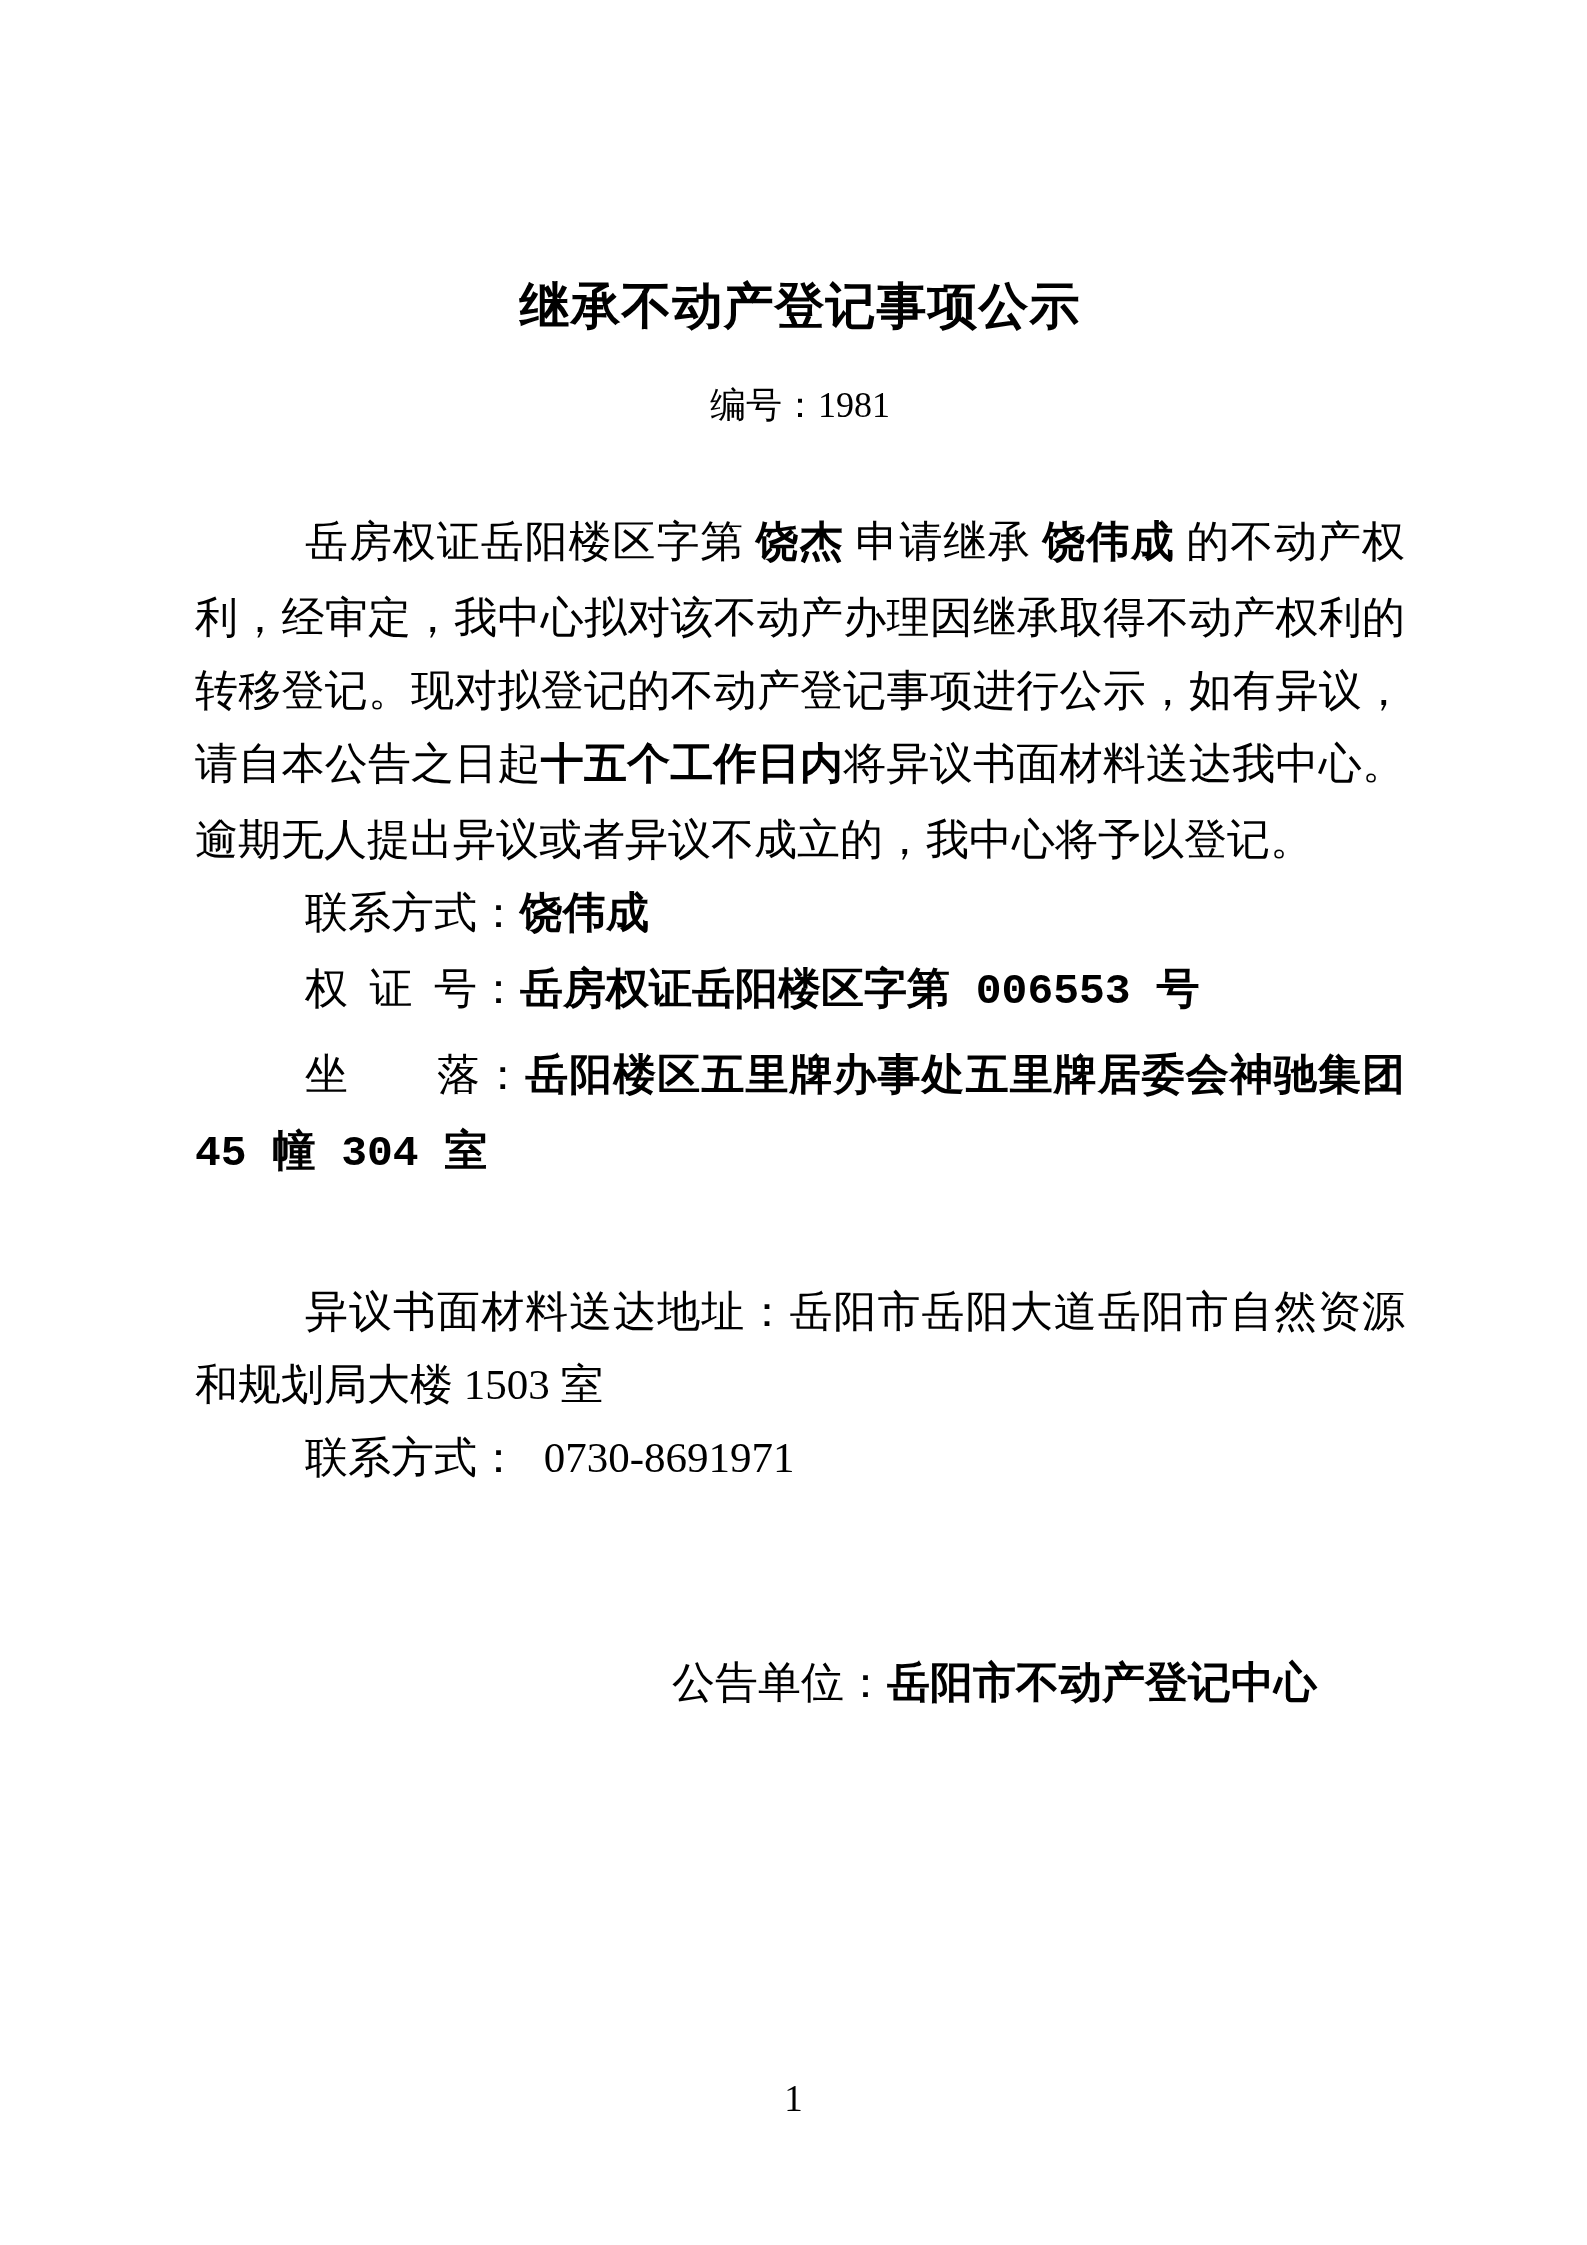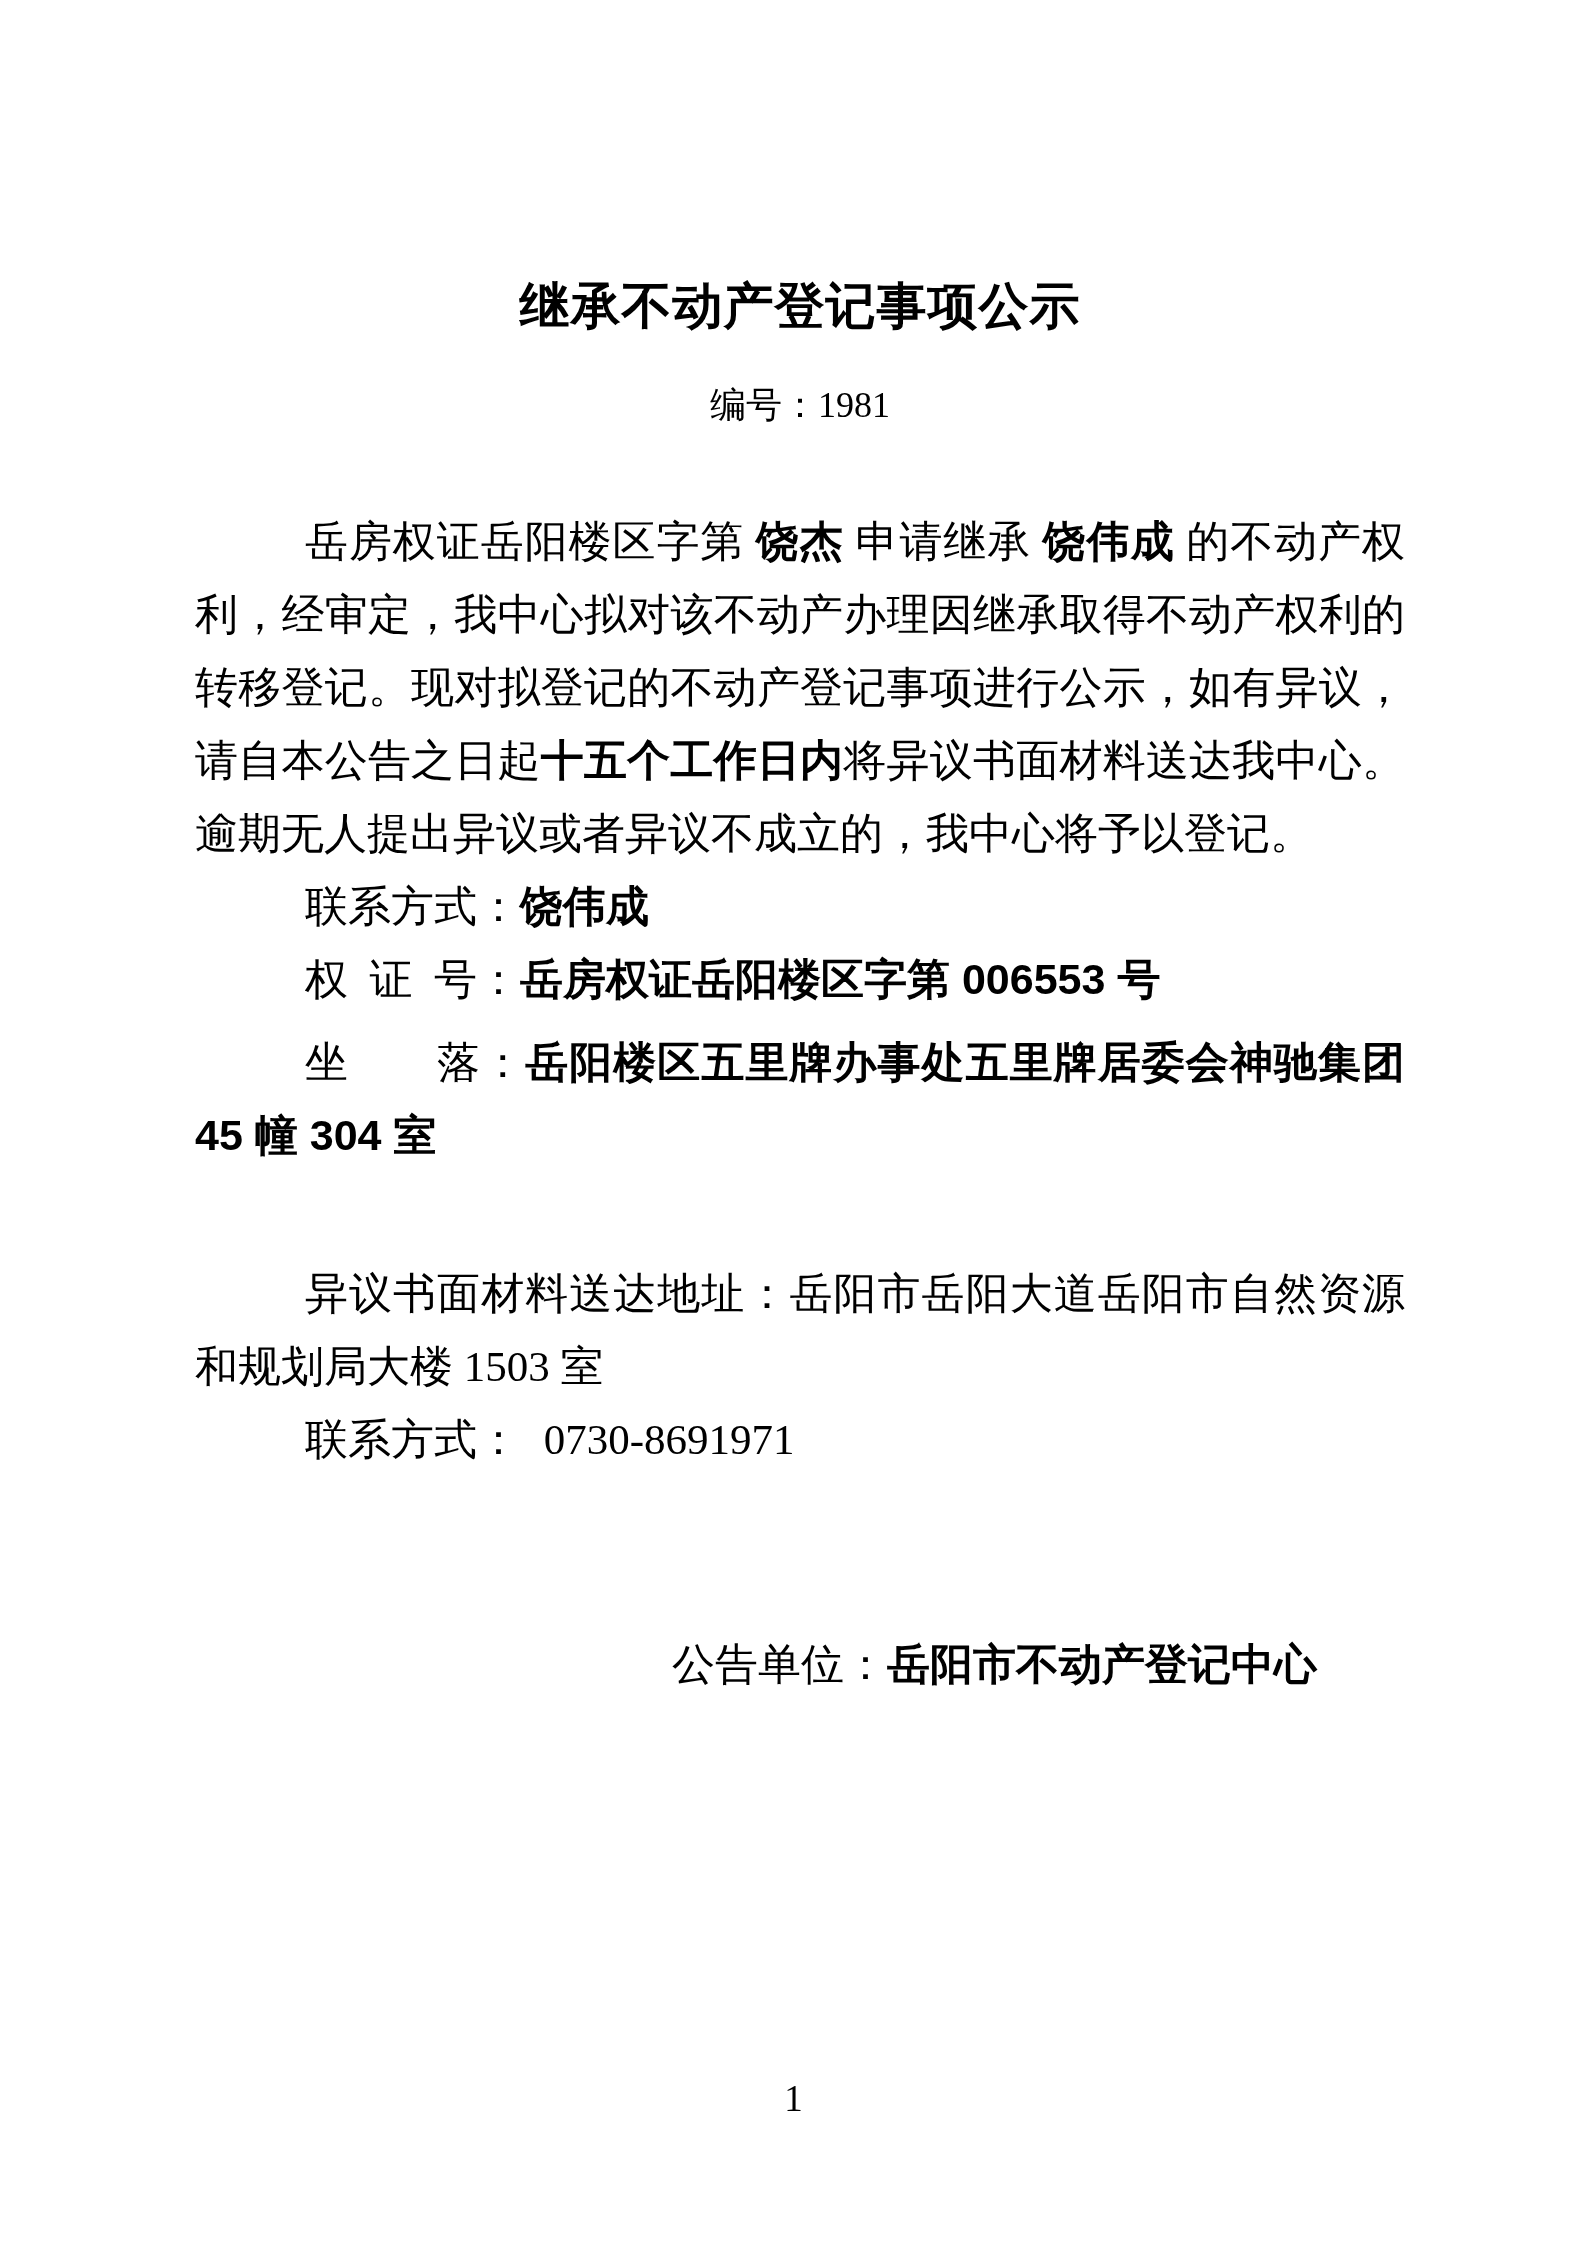--- a/index.html
+++ b/index.html
@@ -33,21 +33,21 @@
     line-height:36px;
     text-align:center;
   }
   .para{
     margin:82px 0 0 0;
     font-size:43px;
     line-height:73px;
     text-align:justify;
     text-indent:110px;
   }
-  .b{font-family:Liberation Sans, sans-serif;font-weight:700;}
+  .b{font-family:Liberation Mono, monospace;font-weight:700;}
   .field{
     margin:0;
     font-size:43px;
     line-height:73px;
     text-align:justify;
     text-indent:110px;
   }
   .field-location{margin-top:10px;}
   .objection-address{
     margin:85px 0 0 0;

